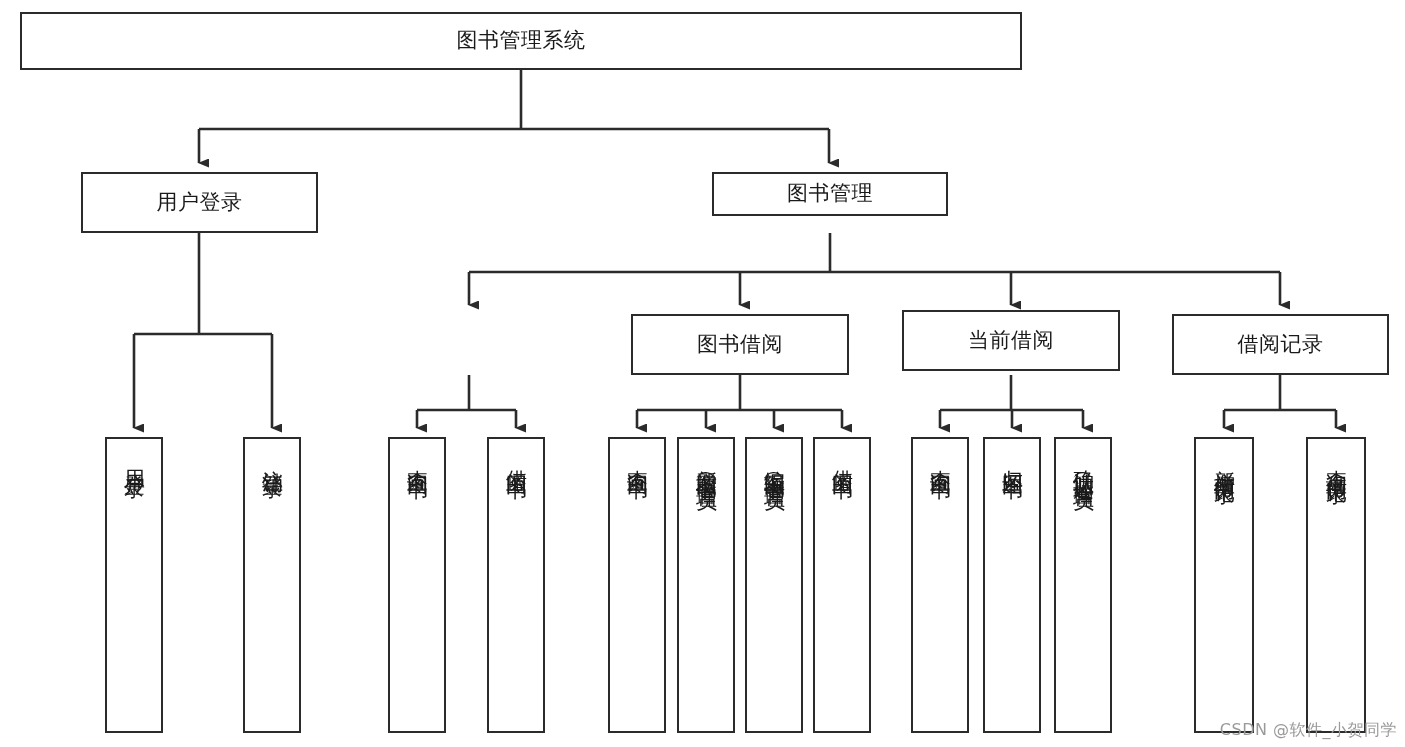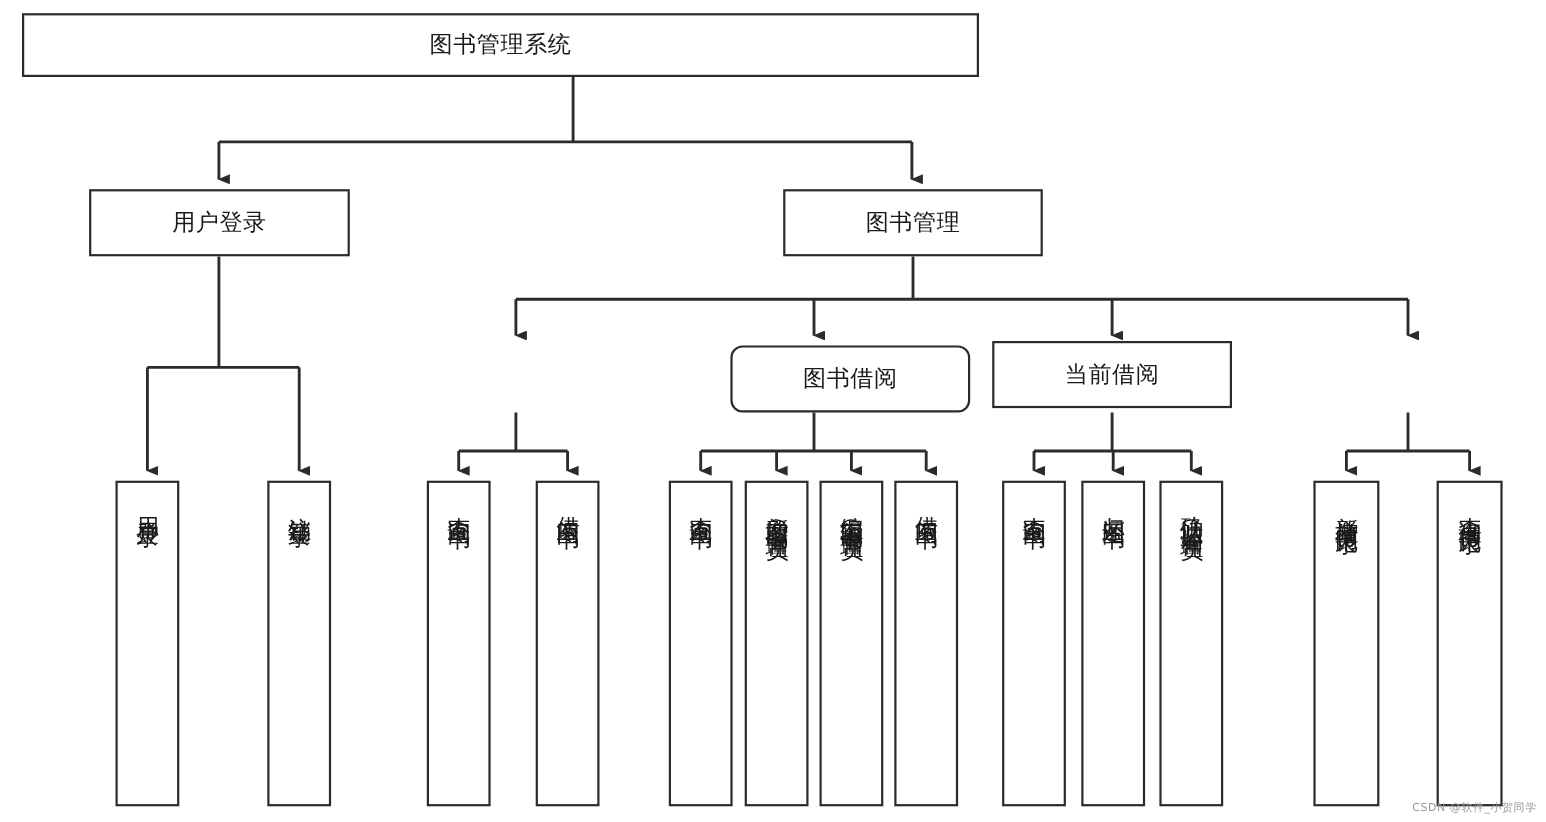--- a/index.html
+++ b/index.html
@@ -52,21 +52,21 @@
     text-orientation: upright;
     font-size: 21px;
     line-height: 1.18;
     letter-spacing: 3px;
     white-space: nowrap;
   }
   .watermark {
     position: absolute;
     right: 8px;
     bottom: 6px;
-    font-size: 10px;
+    font-size: 16px;
     color: #9a9a9a;
     letter-spacing: 0.5px;
     white-space: nowrap;
   }
 </style>
 </head>
 <body>
 
 <div id="canvas">
 
@@ -113,36 +113,39 @@
       <path d="M1012,410 L1012,428" marker-end="url(#arrow)"></path>
       <path d="M1083,410 L1083,428" marker-end="url(#arrow)"></path>
 
       <path d="M1280,375 L1280,410"></path>
       <path d="M1224,410 L1336,410"></path>
       <path d="M1224,410 L1224,428" marker-end="url(#arrow)"></path>
       <path d="M1336,410 L1336,428" marker-end="url(#arrow)"></path>
     </g>
   </svg>
 
-  <div class="node horiz" style="left:20px; top:12px; width:870px; height:58px;">
+  <div class="node horiz" style="left:20px; top:12px; width:1002px; height:58px;">
     <span class="lbl">图书管理系统</span>
   </div>
 
   <div class="node horiz" style="left:81px; top:172px; width:237px; height:61px;">
     <span class="lbl">用户登录</span>
   </div>
-  <div class="node horiz" style="left:712px; top:172px; width:236px; height:61px;">
+  <div class="node horiz" style="left:712px; top:172px; width:236px; height:44px;">
     <span class="lbl">图书管理</span>
   </div>
 
-  <div class="node horiz" style="left:664px; top:314px; width:218px; height:61px;border-radius:11px;">
+  <div class="node horiz" style="left:631px; top:314px; width:218px; height:61px;">
     <span class="lbl">图书借阅</span>
   </div>
   <div class="node horiz" style="left:902px; top:310px; width:218px; height:61px;">
     <span class="lbl">当前借阅</span>
+  </div>
+  <div class="node horiz" style="left:1172px; top:314px; width:217px; height:61px;">
+    <span class="lbl">借阅记录</span>
   </div>
 
   <div class="node vert" style="left:105px; top:437px; width:58px; height:296px;">
     <span class="lbl">用户登录</span>
   </div>
   <div class="node vert" style="left:243px; top:437px; width:58px; height:296px;">
     <span class="lbl">注销登录</span>
   </div>
   <div class="node vert" style="left:388px; top:437px; width:58px; height:296px;">
     <span class="lbl">查询图书</span>

